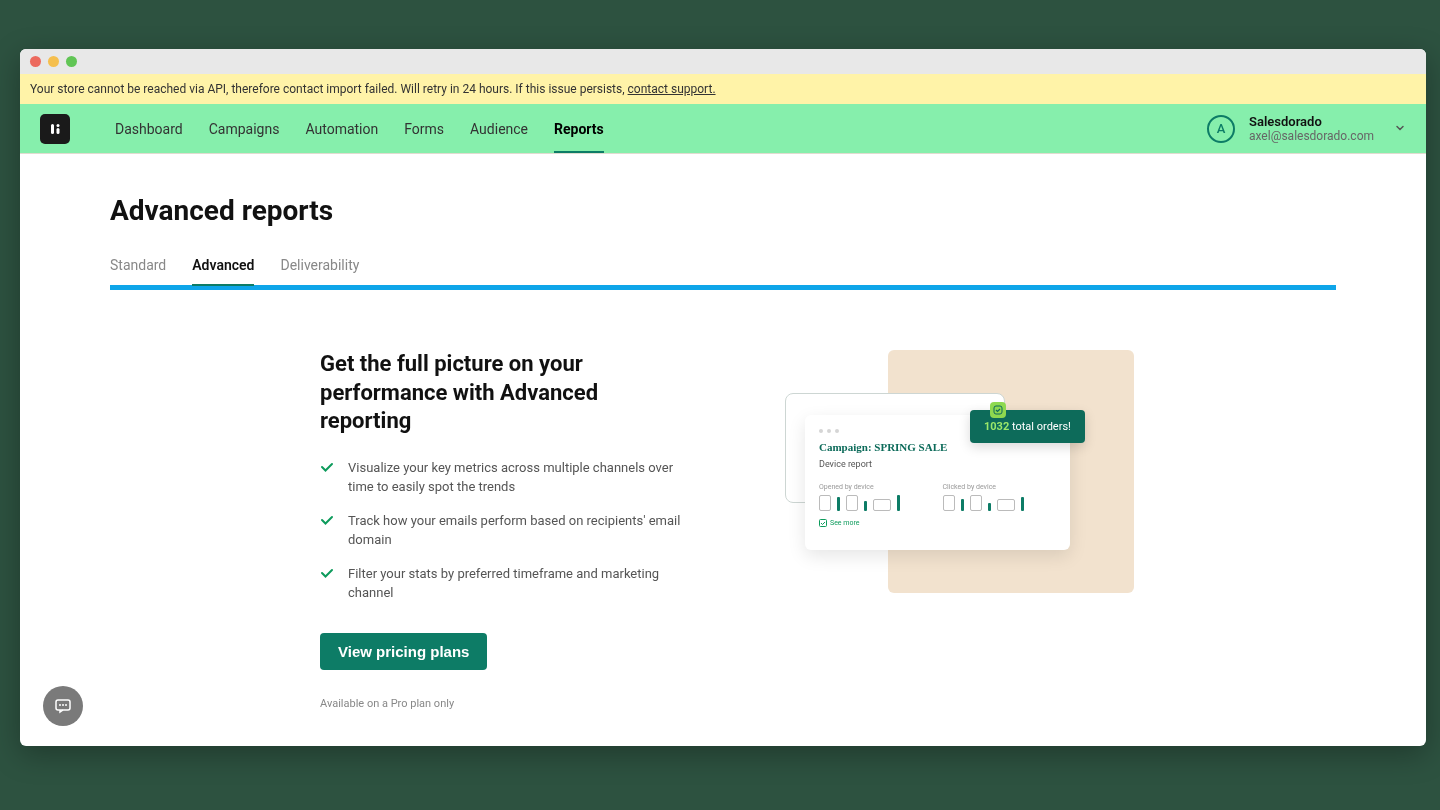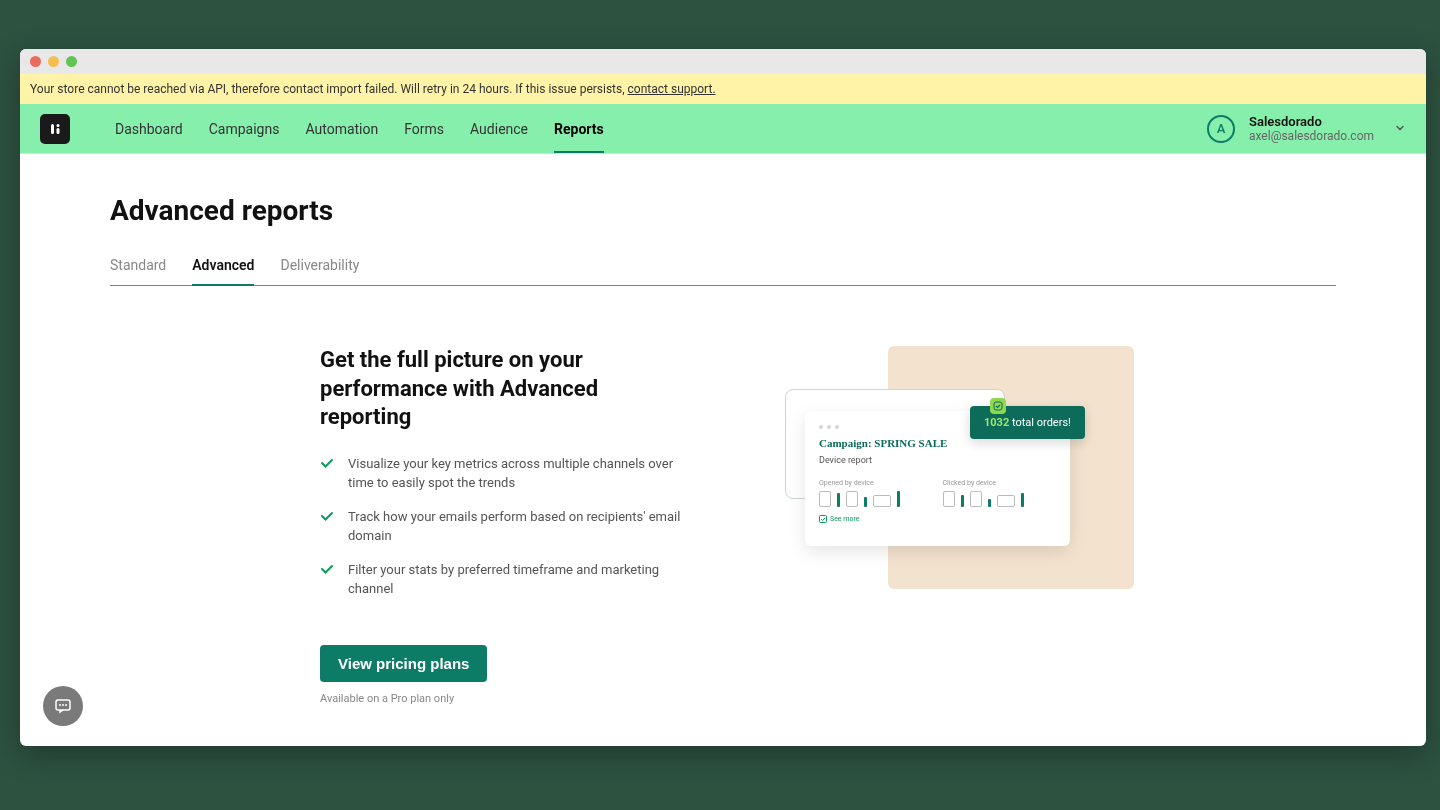--- a/index.html
+++ b/index.html
@@ -18,32 +18,32 @@
 .navitem { font-size: 14px; color: #333; cursor: pointer; height: 100%; display: flex; align-items: center; position: relative; }
 .navitem.active { font-weight: 700; color: #000; }
 .navitem.active::after { content: ""; position: absolute; bottom: 0; left: 0; right: 0; height: 2px; background: #0d7c66; }
 .account { margin-left: auto; display: flex; align-items: center; gap: 14px; cursor: pointer; }
 .avatar { width: 28px; height: 28px; border-radius: 50%; border: 2px solid #0d7c66; display: flex; align-items: center; justify-content: center; font-size: 13px; color: #0d7c66; font-weight: 500; }
 .acctext .name { font-size: 13px; font-weight: 600; color: #111; }
 .acctext .email { font-size: 12px; color: #666; }
 .chev { margin-left: 6px; }
 .content { flex: 1; padding: 40px 90px; overflow: auto; }
 h1 { font-size: 28px; font-weight: 700; color: #111; margin-bottom: 30px; }
-.tabs { display: flex; gap: 26px; border-bottom: 1px solid #0ea5e9; margin-bottom: 60px; }
+.tabs { display: flex; gap: 26px; border-bottom: 5px solid #0ea5e9; margin-bottom: 60px; }
 .tab { font-size: 14px; color: #888; padding-bottom: 12px; cursor: pointer; position: relative; }
 .tab.active { color: #111; font-weight: 600; }
 .tab.active::after { content: ""; position: absolute; bottom: -1px; left: 0; right: 0; height: 2px; background: #0d7c66; }
 .hero { display: flex; gap: 90px; padding-left: 210px; }
 .heroleft { flex: 0 0 370px; }
 .heroleft h2 { font-size: 22px; font-weight: 700; color: #111; line-height: 1.3; margin-bottom: 22px; }
-.bullets { list-style: none; margin-bottom: 46px; }
+.bullets { list-style: none; margin-bottom: 30px; }
 .bullets li { display: flex; gap: 14px; font-size: 13px; color: #555; line-height: 1.5; margin-bottom: 14px; }
 .check { flex: 0 0 14px; margin-top: 2px; }
 .btn { background: #0d7c66; color: #fff; border: none; border-radius: 4px; padding: 10px 18px; font-size: 15px; font-weight: 600; cursor: pointer; }
-.note { font-size: 11px; color: #888; margin-top: 10px; }
+.note { font-size: 11px; color: #888; margin-top: 27px; }
 .heroright { flex: 0 0 360px; position: relative; height: 260px; }
 .bigcard-bg { position: absolute; width: 246px; height: 243px; background: #f2e2ce; border-radius: 6px; top: 0; left: 108px; }
 .ghostcard { position: absolute; width: 220px; height: 110px; border: 1px solid #cdd6d3; border-radius: 8px; top: 43px; left: 5px; background: #fff; }
 .maincard { position: absolute; width: 265px; height: 135px; background: #fff; border-radius: 6px; box-shadow: 0 6px 18px rgba(0,0,0,0.1); top: 65px; left: 25px; padding: 14px 14px 8px; }
 .browser-dots { display: flex; gap: 4px; margin-bottom: 8px; }
 .bdot { width: 4px; height: 4px; border-radius: 50%; background: #d5d5d5; }
 .ctitle { font-size: 11px; font-weight: 700; color: #0d6b5a; margin-bottom: 6px; font-family: Liberation Serif, serif; }
 .csub { font-size: 9px; color: #555; margin-bottom: 14px; }
 .cols { display: flex; gap: 10px; }
 .col { flex: 1; }

